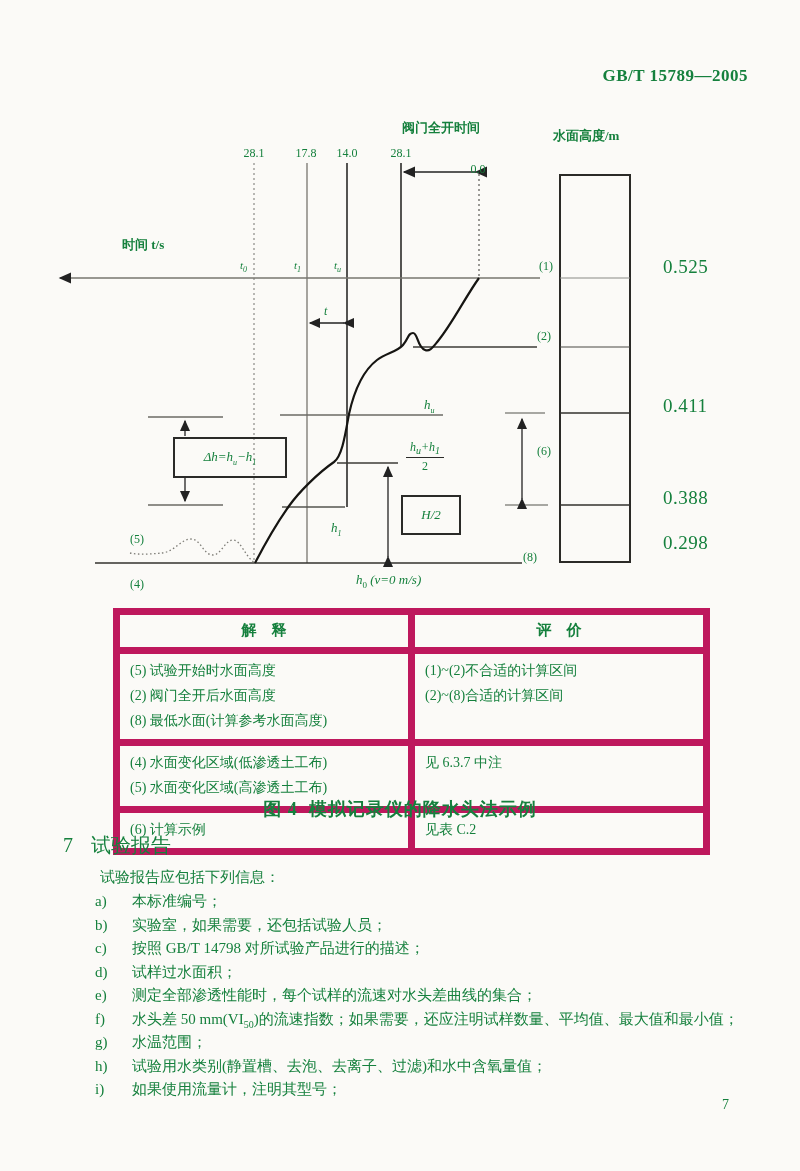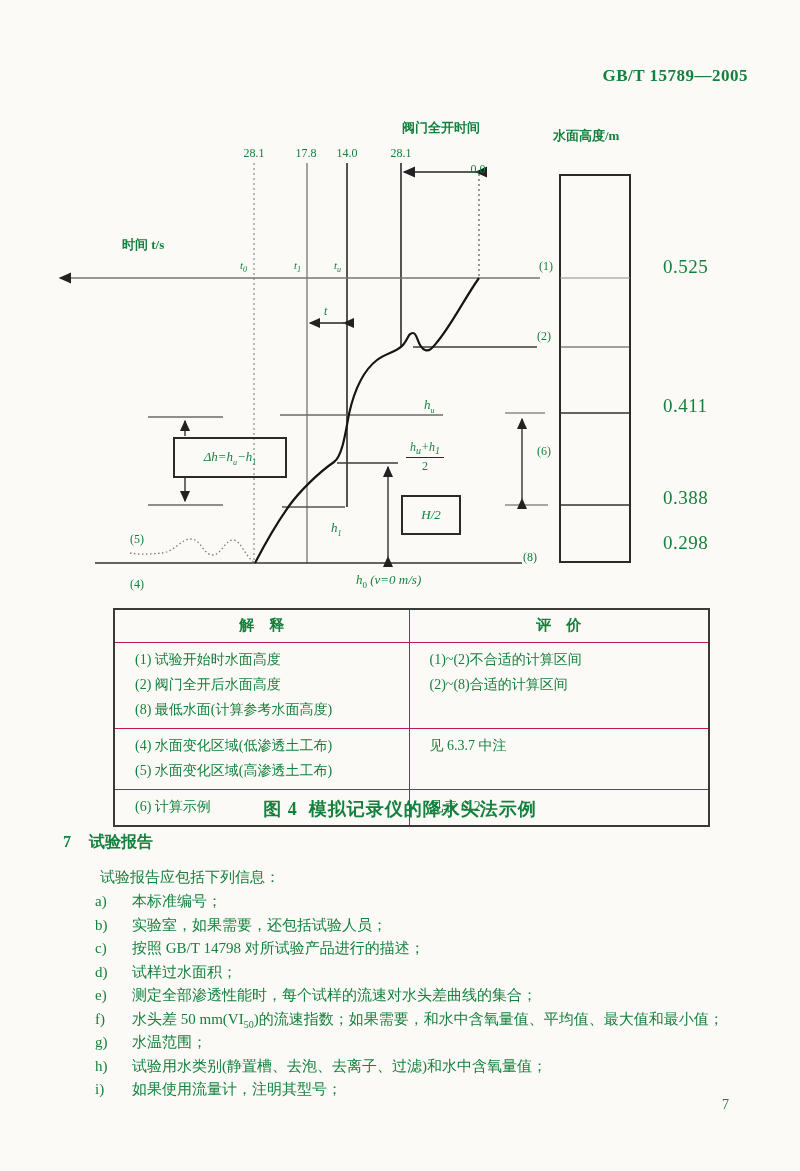--- a/index.html
+++ b/index.html
@@ -23,27 +23,27 @@
   }
   .frac{position:absolute;text-align:center;font-size:12px;font-style:italic;}
   .frac .num{display:block;border-bottom:1.2px solid #2a2a28;padding:0 4px 1px;}
   .frac .den{display:block;padding-top:1px;font-style:normal;}
   
   .dtable{
     position:absolute;left:113px;top:608px;width:597px;
     border:2px solid #3a3936;border-collapse:collapse;table-layout:fixed;
     font-size:14px;
   }
-  .dtable td,.dtable th{border:1px solid #be185d;vertical-align:top;padding:4px 20px 6px;margin-left:35px;}
+  .dtable td,.dtable th{border:7px solid #be185d;vertical-align:top;padding:4px 10px 6px;margin-left:35px;}
   .dtable th{height:22px;font-weight:bold;text-align:center;vertical-align:middle;font-size:15px;}
   .dtable .c1{width:295px;}
   .cellline{line-height:25px;white-space:nowrap;}
   .caption{left:0;right:0;top:797px;text-align:center;font-weight:bold;font-size:18px;letter-spacing:1px;}
   
-  .sec-head{left:63px;top:832px;font-size:16px;font-weight:bold;text-align:right;}
+  .sec-head{left:63px;top:832px;font-size:20px;font-weight:normal;text-align:right;}
   .sec-head .num{margin-right:18px;}
   .intro{left:100px;top:868px;font-size:15px;}
   .items{position:absolute;left:95px;top:890px;font-size:15px;}
   .item{display:flex;height:23.5px;line-height:23.5px;white-space:nowrap;}
   .item .lt{width:37px;}
   .item sub{font-size:10px;}
   .pagenum{left:722px;top:1097px;font-size:14px;}
 </style>
 </head>
 <body>
@@ -154,21 +154,21 @@
         <col class="c1">
         <col>
       </colgroup>
     <tbody>
         <tr>
       <th>解　释</th>
       <th>评　价</th>
     </tr>
     <tr>
       <td>
-        <div class="cellline">(1) 试验开始时水面高度</div>
+        <div class="cellline">(5) 试验开始时水面高度</div>
         <div class="cellline">(2) 阀门全开后水面高度</div>
         <div class="cellline">(8) 最低水面(计算参考水面高度)</div>
       </td>
       <td>
         <div class="cellline">(1)~(2)不合适的计算区间</div>
         <div class="cellline">(2)~(8)合适的计算区间</div>
       </td>
     </tr>
     <tr>
       <td>
@@ -215,21 +215,21 @@
     <div class="item">
         <span class="lt">d)</span>
         <span>试样过水面积；</span>
       </div>
     <div class="item">
         <span class="lt">e)</span>
         <span>测定全部渗透性能时，每个试样的流速对水头差曲线的集合；</span>
       </div>
     <div class="item">
         <span class="lt">f)</span>
-        <span><span>水头差 50 mm(VI</span><sub>50</sub><span>)的流速指数；如果需要，和水中含氧量值、平均值、最大值和最小值；</span></span>
+        <span><span>水头差 50 mm(VI</span><sub>50</sub><span>)的流速指数；如果需要，还应注明试样数量、平均值、最大值和最小值；</span></span>
       </div>
     <div class="item">
         <span class="lt">g)</span>
         <span>水温范围；</span>
       </div>
     <div class="item">
         <span class="lt">h)</span>
         <span>试验用水类别(静置槽、去泡、去离子、过滤)和水中含氧量值；</span>
       </div>
     <div class="item">

